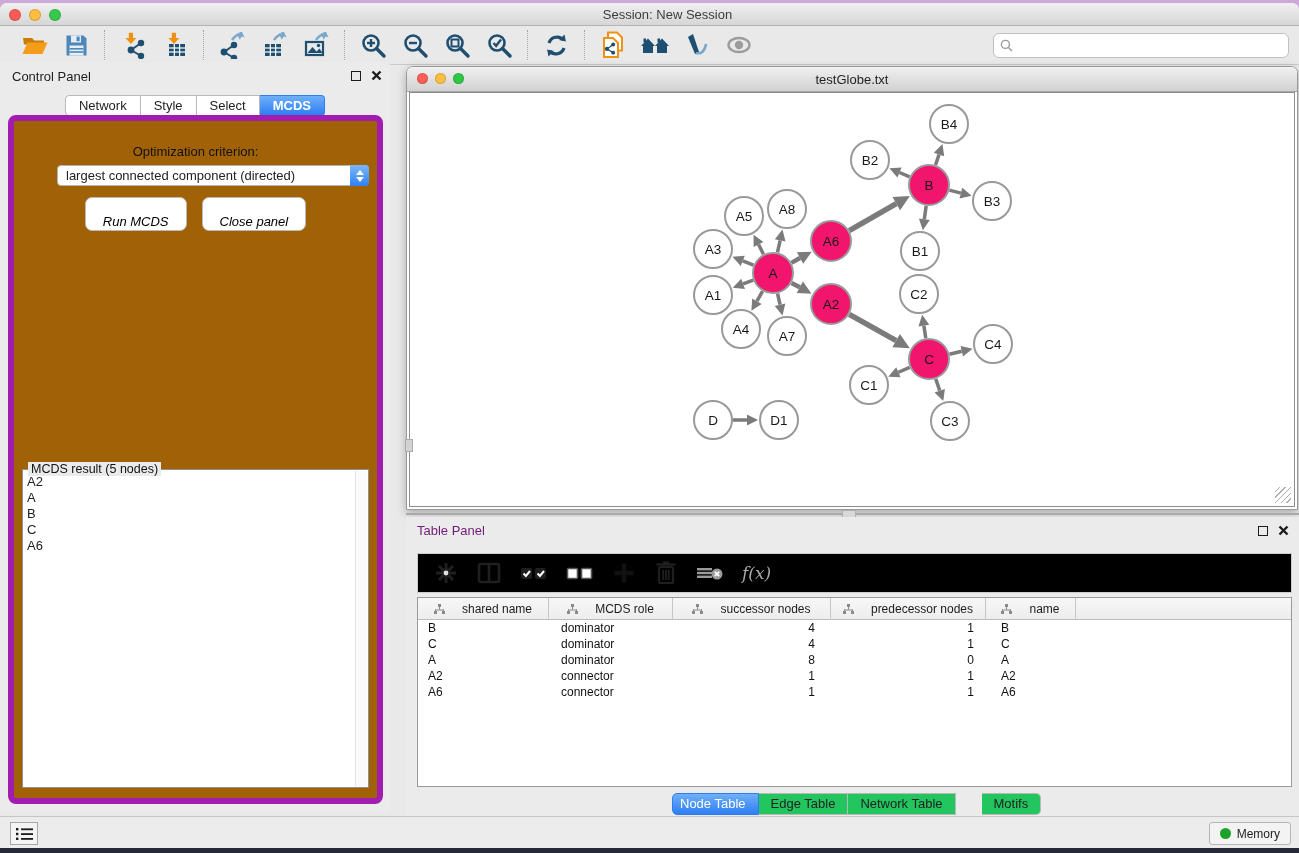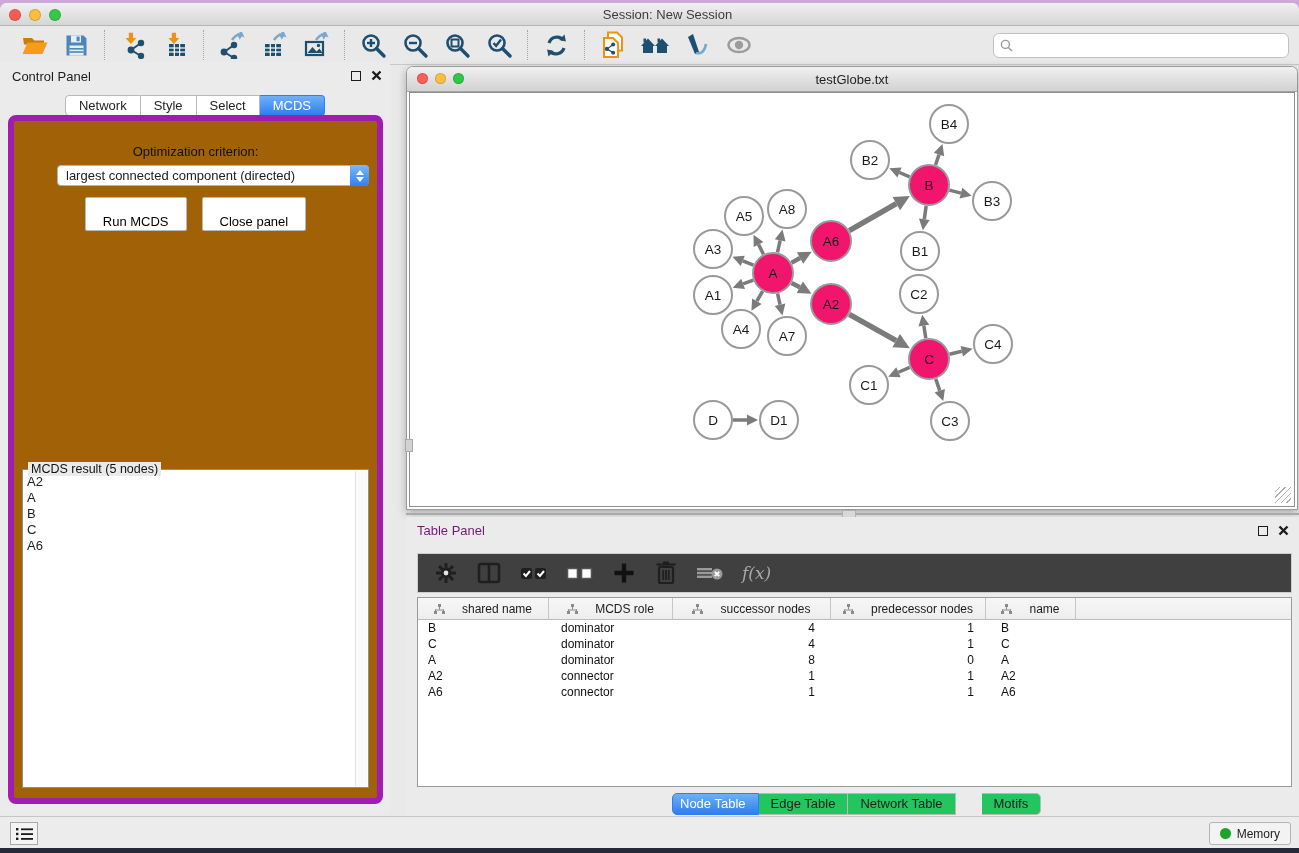--- a/index.html
+++ b/index.html
@@ -31,34 +31,34 @@
   .control-panel { position:absolute; left:0; top:59px; width:390px; height:751px; background:#ebebeb; }
   .cp-header { position:absolute; top:0; left:0; right:0; height:30px; font-size:13px; color:#1c1c1c;
     line-height:30px; padding-left:12px; }
   .win-btns { position:absolute; right:8px; top:8px; display:flex; gap:10px; align-items:center; }
   .float-btn { width:10px; height:10px; border:1.5px solid #1c1c1c; background:transparent; cursor:pointer; }
   .close-btn { width:11px; height:11px; cursor:pointer; }
   .cp-tabs { position:absolute; top:33px; left:0; right:0; display:flex; justify-content:center; }
   .tab { height:21px; line-height:19px; padding:0 13px; background:#fff; border:1px solid #b9b9b9;
     border-left-width:0; font-size:13px; cursor:pointer; }
   .tab:first-child { border-left-width:1px; border-radius:4px 0 0 4px; }
-  .tab:last-child { border-radius:0 4px 4px 0; }
+  .tab:last-child { border-radius:0 4px 4px 0;font-weight:bold; }
   .tab.active { background:linear-gradient(#6fb0f9,#2e7ef2); color:#fff; border-color:#2e7ef2; }
   .cp-pane { position:absolute; left:8px; right:7px; top:53px; bottom:9px; border:6px solid #a21caf;
     border-radius:8px; background:#a16207; }
   .opt-label { text-align:center; padding-top:23px; font-size:13px; color:#111; }
   .dropdown { position:absolute; left:43px; top:44px; width:312px; height:21px; background:#fff;
     border:1px solid #b3b3b3; border-radius:4px; font-size:13px; line-height:19px; padding-left:8px; cursor:pointer; }
   .dd-stepper { position:absolute; right:-1px; top:-1px; width:19px; height:21px; border-radius:0 4px 4px 0;
     background:linear-gradient(#7cb6fa,#2e82f4); display:flex; flex-direction:column; align-items:center; justify-content:center; gap:2px; }
   .dd-up { width:0; height:0; border-left:4px solid transparent; border-right:4px solid transparent; border-bottom:5px solid #fff; }
   .dd-down { width:0; height:0; border-left:4px solid transparent; border-right:4px solid transparent; border-top:5px solid #fff; }
   .btn-row { position:absolute; top:76px; left:0; right:0; display:flex; justify-content:center; gap:15px; }
-  .cp-btn { height:21px; padding:16px 17px; background:#fff; border:1px solid #b9b9b9; border-radius:2px;
-    font-size:13px; font-family:inherit; cursor:pointer; }
+  .cp-btn { height:21px; padding:16px 17px; background:#fff; border:1px solid #b9b9b9; border-radius:7px;
+    font-size:13px; font-family:inherit; cursor:pointer;font-style:italic; }
   .result-box { position:absolute; left:8px; right:8px; top:348px; bottom:10px; border:1px solid #8f8f8f; background:#fff; }
   .result-title { position:absolute; top:-8px; left:5px; background:#eaeaea; padding:0 3px; font-size:12.5px; color:#111; }
   .result-list { position:absolute; inset:4px 14px 1px 4px; font-size:13px; }
   .mcds-item { height:16px; line-height:16px; cursor:default; }
   .result-scroll { position:absolute; top:1px; bottom:1px; right:1px; width:12px; background:#fafafa; border-left:1px solid #e3e3e3; }
 
   
   .net-frame { position:absolute; left:406px; top:63px; width:892px; height:444px; border:1px solid #9a9a9a;
     border-radius:7px 7px 0 0; background:#fff; box-shadow:0 3px 10px rgba(0,0,0,.28); }
   .net-titlebar { position:absolute; top:0; left:0; right:0; height:25px; background:linear-gradient(#f0f0f0,#d2d2d2);
@@ -69,21 +69,21 @@
   .resize-grip { position:absolute; right:3px; bottom:3px; width:16px; height:16px; cursor:nwse-resize;
     background:repeating-linear-gradient(135deg, transparent 0 3px, #9a9a9a 3px 4px); opacity:.8; }
   .left-grip { position:absolute; left:405px; top:436px; width:8px; height:13px; background:#d2d2d2; border:1px solid #a9a9a9; cursor:pointer; }
   .h-divider { position:absolute; left:406px; right:0; top:510px; height:2px; background:#a9a9a9; }
   .h-grip { position:absolute; left:842px; top:507px; width:14px; height:8px; background:#d8d8d8; border:1px solid #b0b0b0; cursor:row-resize; }
 
   
   .table-panel { position:absolute; left:406px; top:514px; right:0; height:299px; background:#ebebeb; }
   .tp-title { position:absolute; top:6px; left:11px; font-size:13px; color:#701a75; }
   .tp-winbtns { position:absolute; right:10px; top:8px; display:flex; gap:10px; align-items:center; }
-  .tp-toolbar { position:absolute; left:11px; right:7px; top:36px; height:40px; background:#404040;
+  .tp-toolbar { position:absolute; left:11px; right:7px; top:36px; height:40px; background:#000000;
     border:1px solid #cdcdcd; display:flex; align-items:center; gap:18px; padding-left:16px; }
   .tp-icon { display:flex; align-items:center; justify-content:center; min-width:24px; height:26px; cursor:pointer; }
   .tp-icon.disabled { cursor:default; }
   .fx-label { font-family:"DejaVu Serif", serif; font-style:italic; font-size:17px; color:#a9a9a9; }
   .tp-table { position:absolute; left:11px; right:7px; top:80px; height:190px; background:#fff; border:1px solid #9a9a9a; overflow:hidden; }
   .thead { position:absolute; top:0; left:0; right:0; height:22px; background:linear-gradient(#f7f7f7,#ededed); border-bottom:1px solid #bcbcbc; }
   .hcell { position:absolute; top:0; height:22px; display:flex; align-items:center; justify-content:center; gap:17px;
     font-size:12px; color:#1c1c1c; border-right:1px solid #c6c6c6; cursor:pointer; }
   .trow { position:absolute; left:0; right:0; height:16px; cursor:default; }
   .tcell { position:absolute; top:0; height:16px; line-height:16px; font-size:12px; color:#111; white-space:nowrap; }

